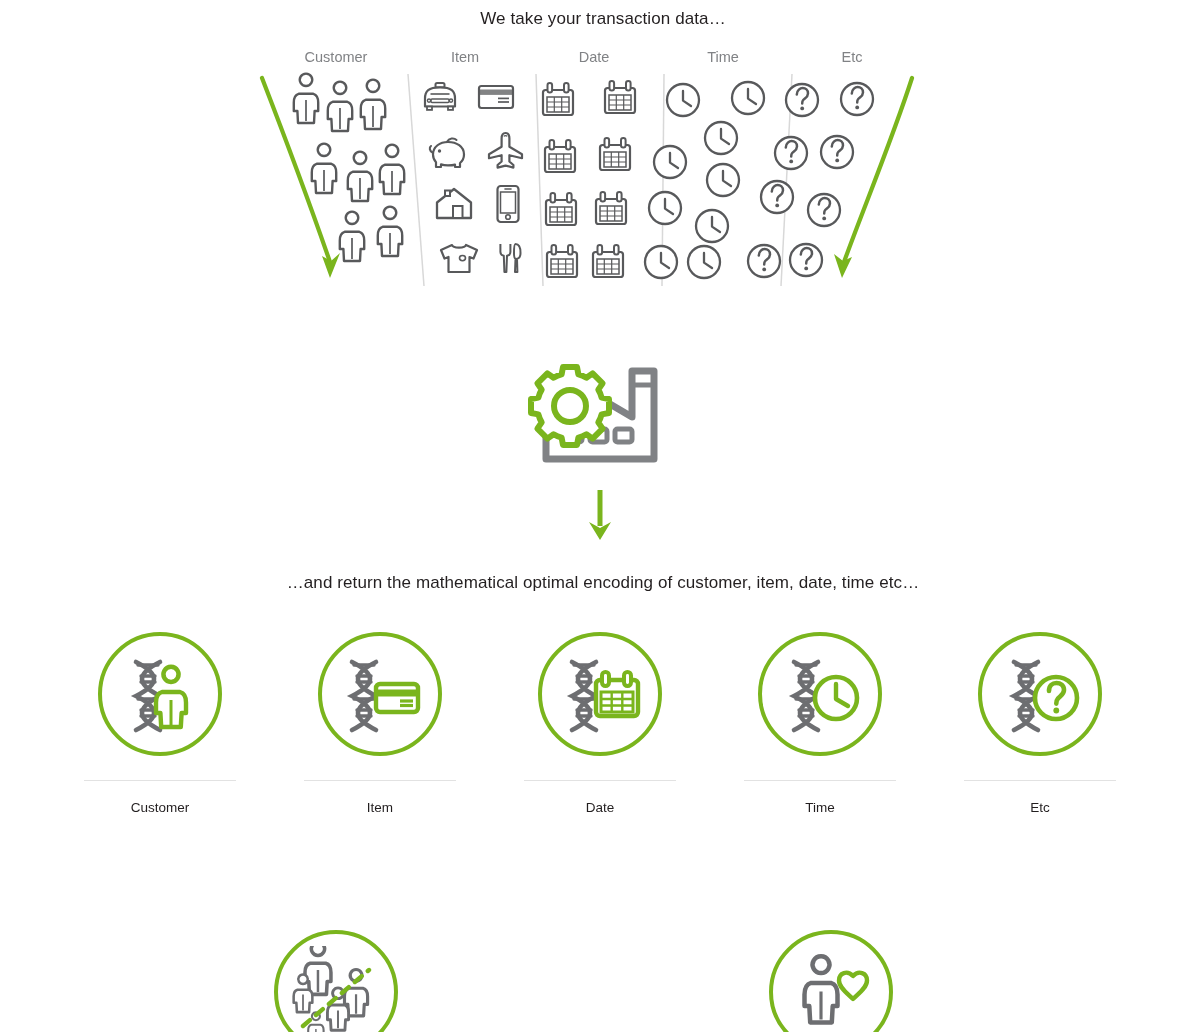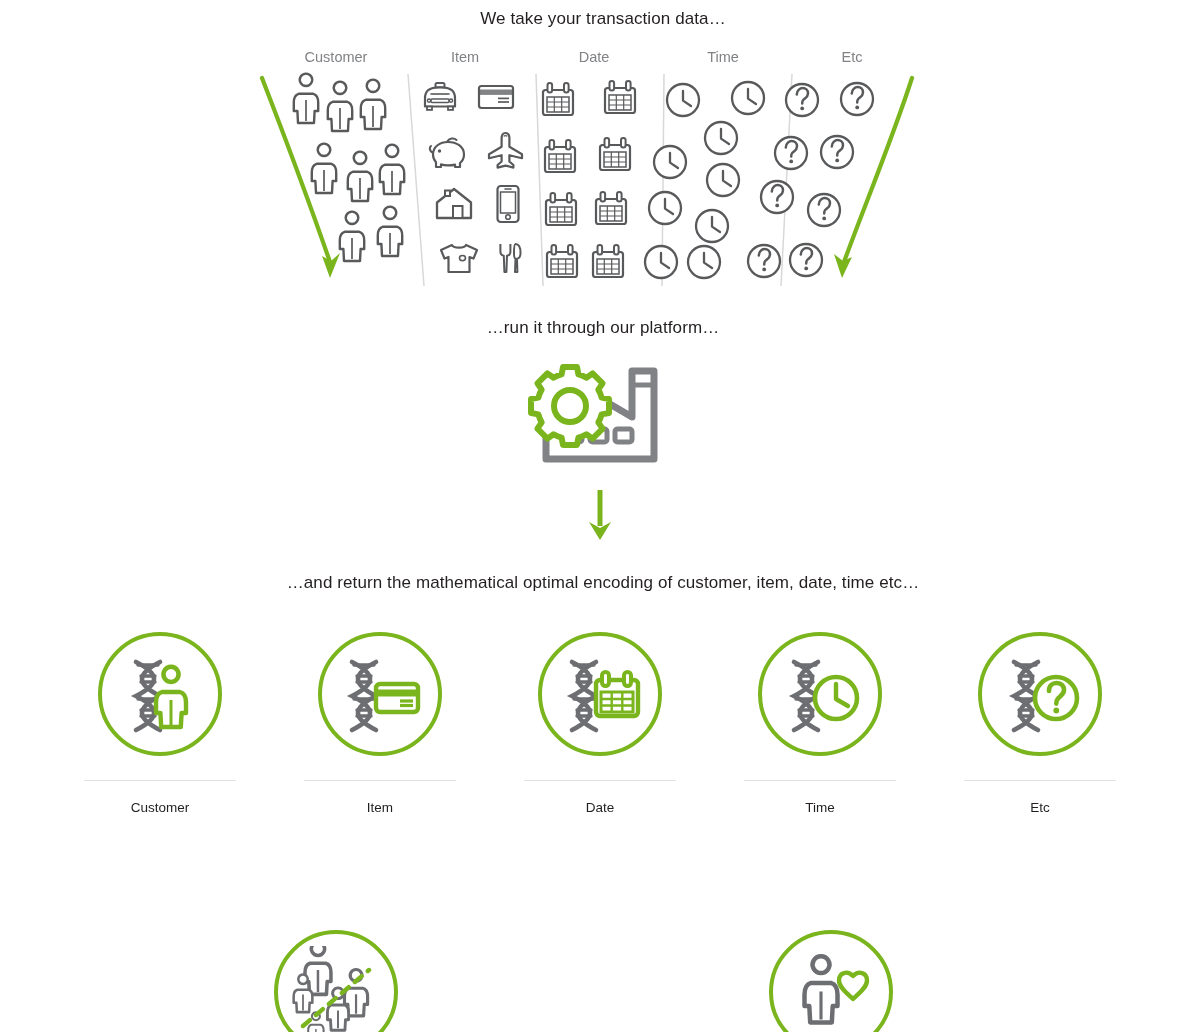--- a/index.html
+++ b/index.html
@@ -272,21 +272,20 @@
         <use href="#gp-q" x="551" y="83"></use>
         <use href="#gp-q" x="597" y="82"></use>
         <use href="#gp-q" x="537" y="127"></use>
         <use href="#gp-q" x="584" y="140"></use>
         <use href="#gp-q" x="524" y="191"></use>
         <use href="#gp-q" x="566" y="190"></use>
       </g>
     </svg>
   </div>
 
-  <div class="heading" id="h-step2">…run it through our platform…</div>
 
   <div class="factory-wrap">
     <svg width="160" height="120" viewBox="0 0 160 120" xmlns="http://www.w3.org/2000/svg">
 
       <path d="M26,52 L26,104 L134,104 L134,16 L112,16 L112,62 L78,42 L78,62 L44,42 L44,62 Z" fill="none" stroke="#808285" stroke-width="7" stroke-linejoin="round" stroke-linecap="round"></path>
       <path d="M112,30 L134,30" stroke="#808285" stroke-width="5" fill="none"></path>
       <rect x="45" y="74" width="17" height="13" rx="2.5" fill="none" stroke="#808285" stroke-width="5"></rect>
       <rect x="70" y="74" width="17" height="13" rx="2.5" fill="none" stroke="#808285" stroke-width="5"></rect>
       <rect x="95" y="74" width="17" height="13" rx="2.5" fill="none" stroke="#808285" stroke-width="5"></rect>
 

